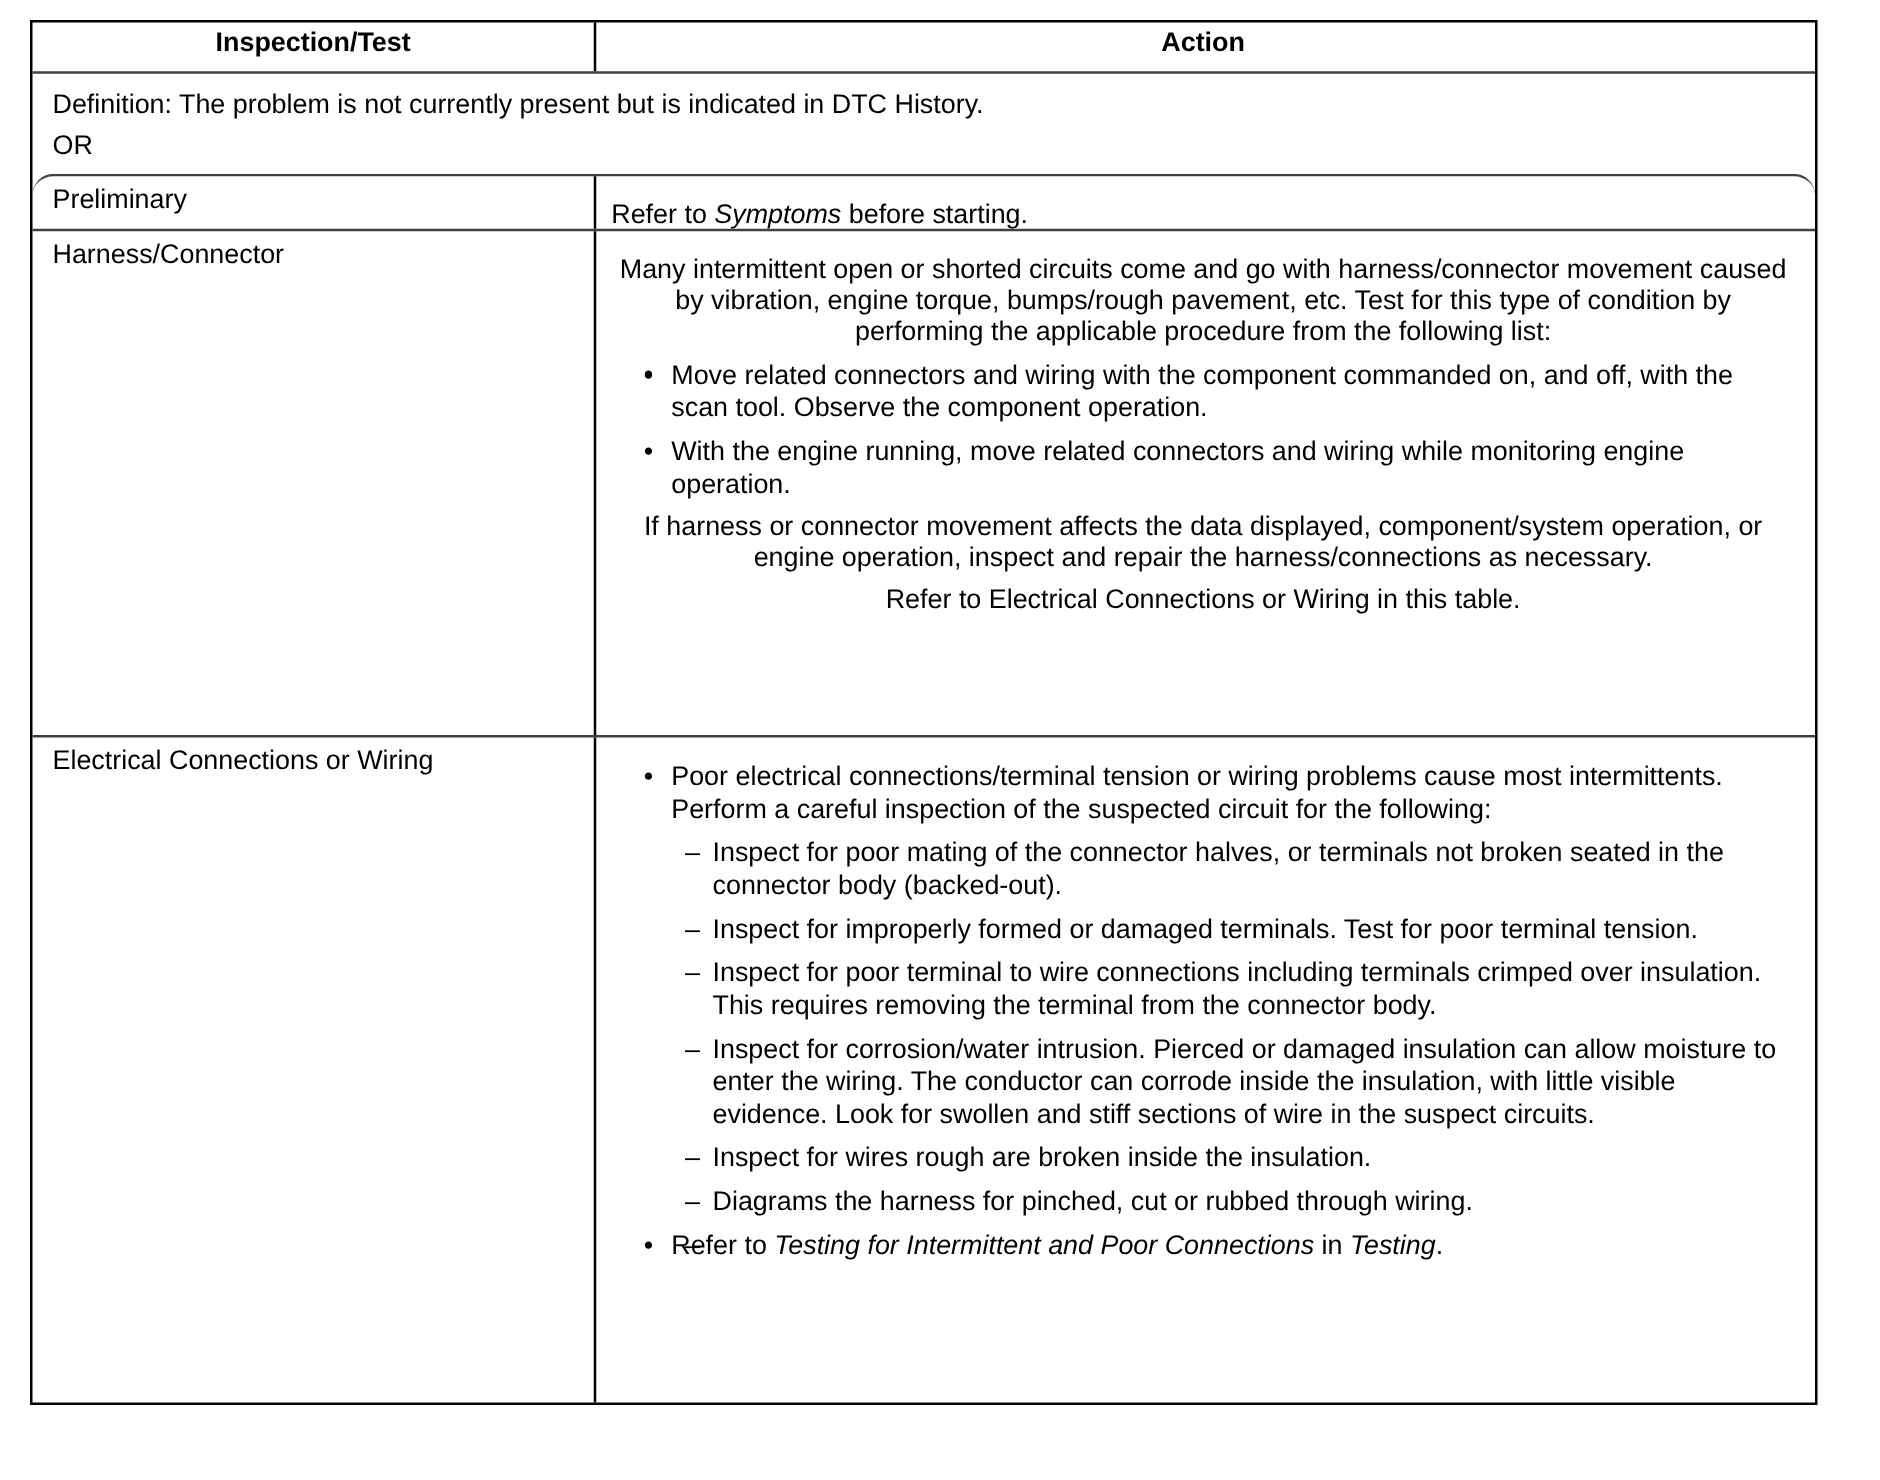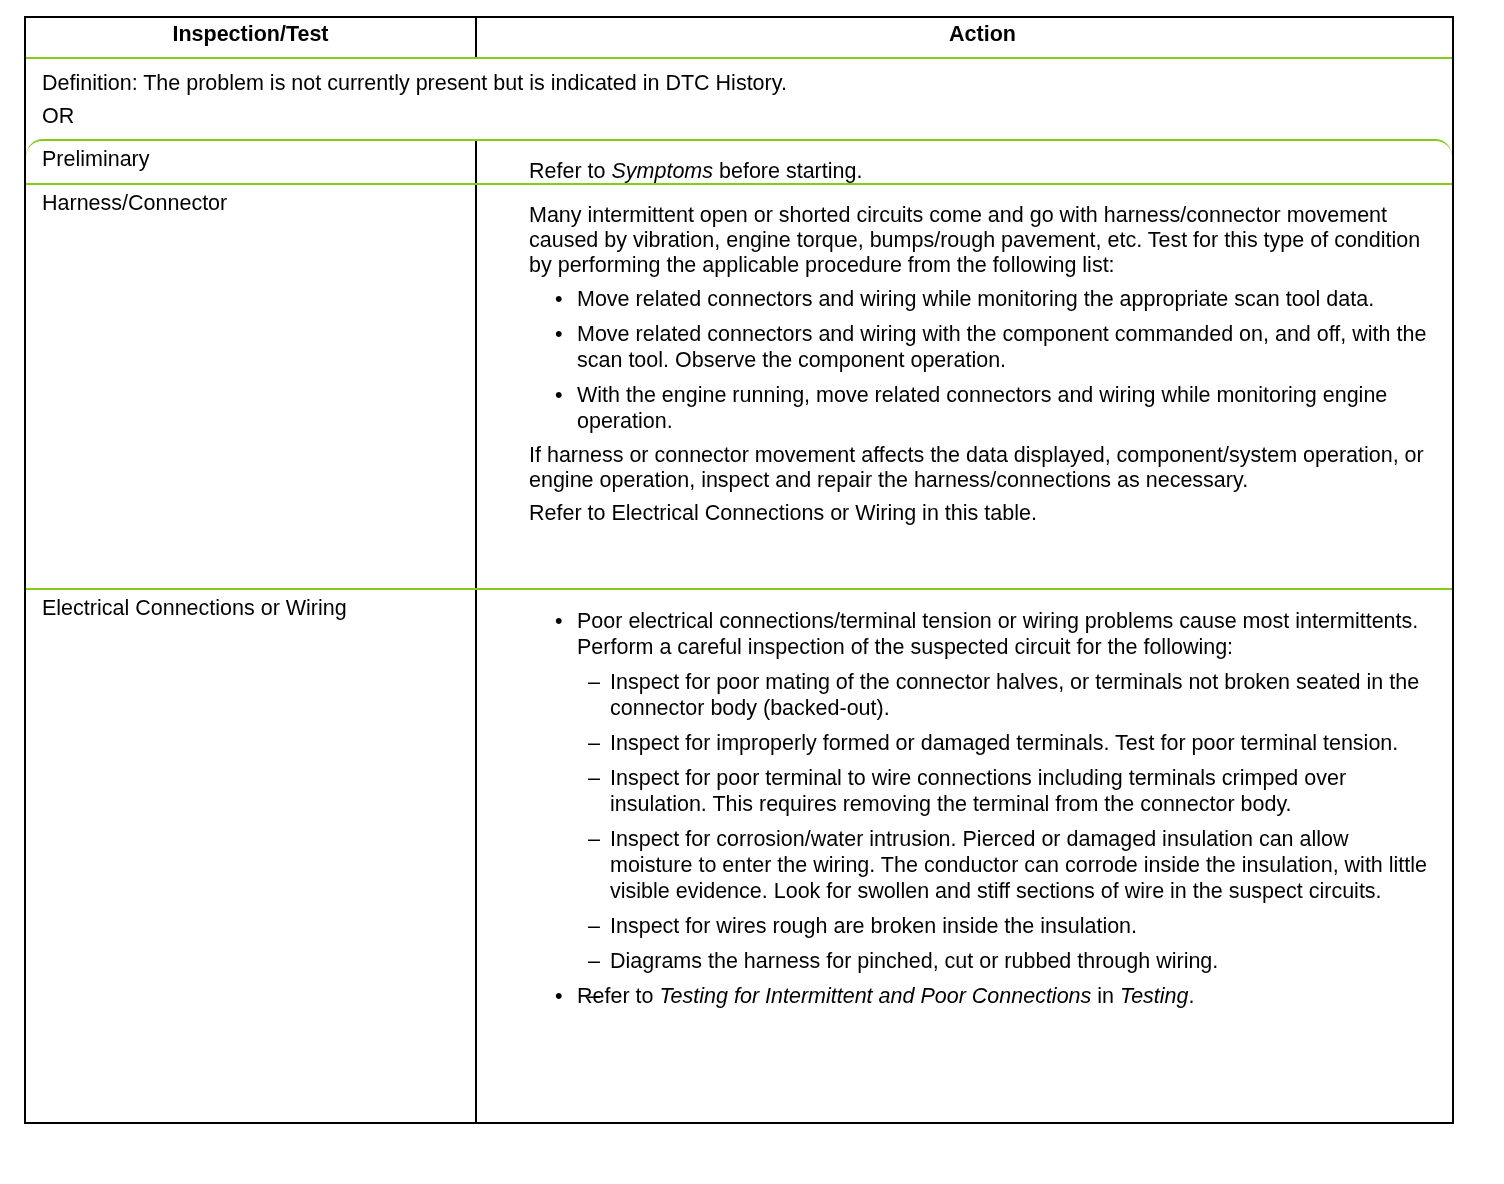--- a/index.html
+++ b/index.html
@@ -1,28 +1,28 @@
 <!DOCTYPE html>
 <html><head>
 <meta charset="utf-8">
 <style>
   html, body { margin: 0; padding: 0; background: #ffffff; }
   body {
     width: 1504px; height: 1184px; position: relative; overflow: hidden;
     font-family: "Liberation Sans", sans-serif; color: #000; font-size: 21.5px;
   }
   .tbl { position: absolute; left: 24px; top: 16px; width: 1430px; border: 2px solid #000; box-sizing: border-box; }
-  .row { display: flex; border-top: 2px solid #84cc16; }
+  .row { display: flex; border-top: 2px solid #404040; }
   .row:first-child { border-top: none; }
   .c1 { width: 451px; box-sizing: border-box; border-right: 2px solid #000; padding: 6px 16px 0 16px; }
-  .c2 { flex: 1; box-sizing: border-box; padding: 18px 16px 0 12px; margin-left: 40px; }
+  .c2 { flex: 1; box-sizing: border-box; padding: 18px 16px 0 12px; }
   .hdr { height: 39px; }
   .hdr .c1, .hdr .c2 { font-weight: bold; text-align: center; padding-top: 4px; }
   .def { padding: 8px 16px 6px 16px; line-height: 33px; }
-  .txt { line-height: 25px; margin-bottom: 8px; }
+  .txt { line-height: 25px; margin-bottom: 8px; text-align: center; }
   .bul { position: relative; padding-left: 48px; line-height: 26px; margin-bottom: 9px; }
   .bul .dot { position: absolute; left: 26px; top: 0; }
   .dash { position: relative; padding-left: 81px; line-height: 26px; margin-bottom: 9px; }
   .dash .d { position: absolute; left: 59px; top: 0; }
   i { font-style: italic; }
   .r-pre { height: 42px; border-radius: 17px; }
   .r-har { height: 403px; }
   .r-ele { height: 532px; }
 </style>
 </head>
@@ -45,21 +45,21 @@
     <div class="c1">Preliminary</div>
     <div class="c2">
       <span>Refer to </span><i>Symptoms</i><span> before starting.</span>
     </div>
   </div>
 
   <div class="row r-har">
     <div class="c1">Harness/Connector</div>
     <div class="c2">
       <div class="txt">Many intermittent open or shorted circuits come and go with harness/connector movement caused by vibration, engine torque, bumps/rough pavement, etc. Test for this type of condition by performing the applicable procedure from the following list:</div>
-      <div class="bul"><span class="dot">•</span><span>Move related connectors and wiring while monitoring the appropriate scan tool data.</span></div>
+      <div class="bul"><span class="dot">•</span></div>
       <div class="bul"><span class="dot">•</span><span>Move related connectors and wiring with the component commanded on, and off, with the scan tool. Observe the component operation.</span></div>
       <div class="bul"><span class="dot">•</span><span>With the engine running, move related connectors and wiring while monitoring engine operation.</span></div>
       <div class="txt">If harness or connector movement affects the data displayed, component/system operation, or engine operation, inspect and repair the harness/connections as necessary.</div>
       <div class="txt">Refer to Electrical Connections or Wiring in this table.</div>
     </div>
   </div>
 
   <div class="row r-ele">
     <div class="c1">Electrical Connections or Wiring</div>
     <div class="c2">

